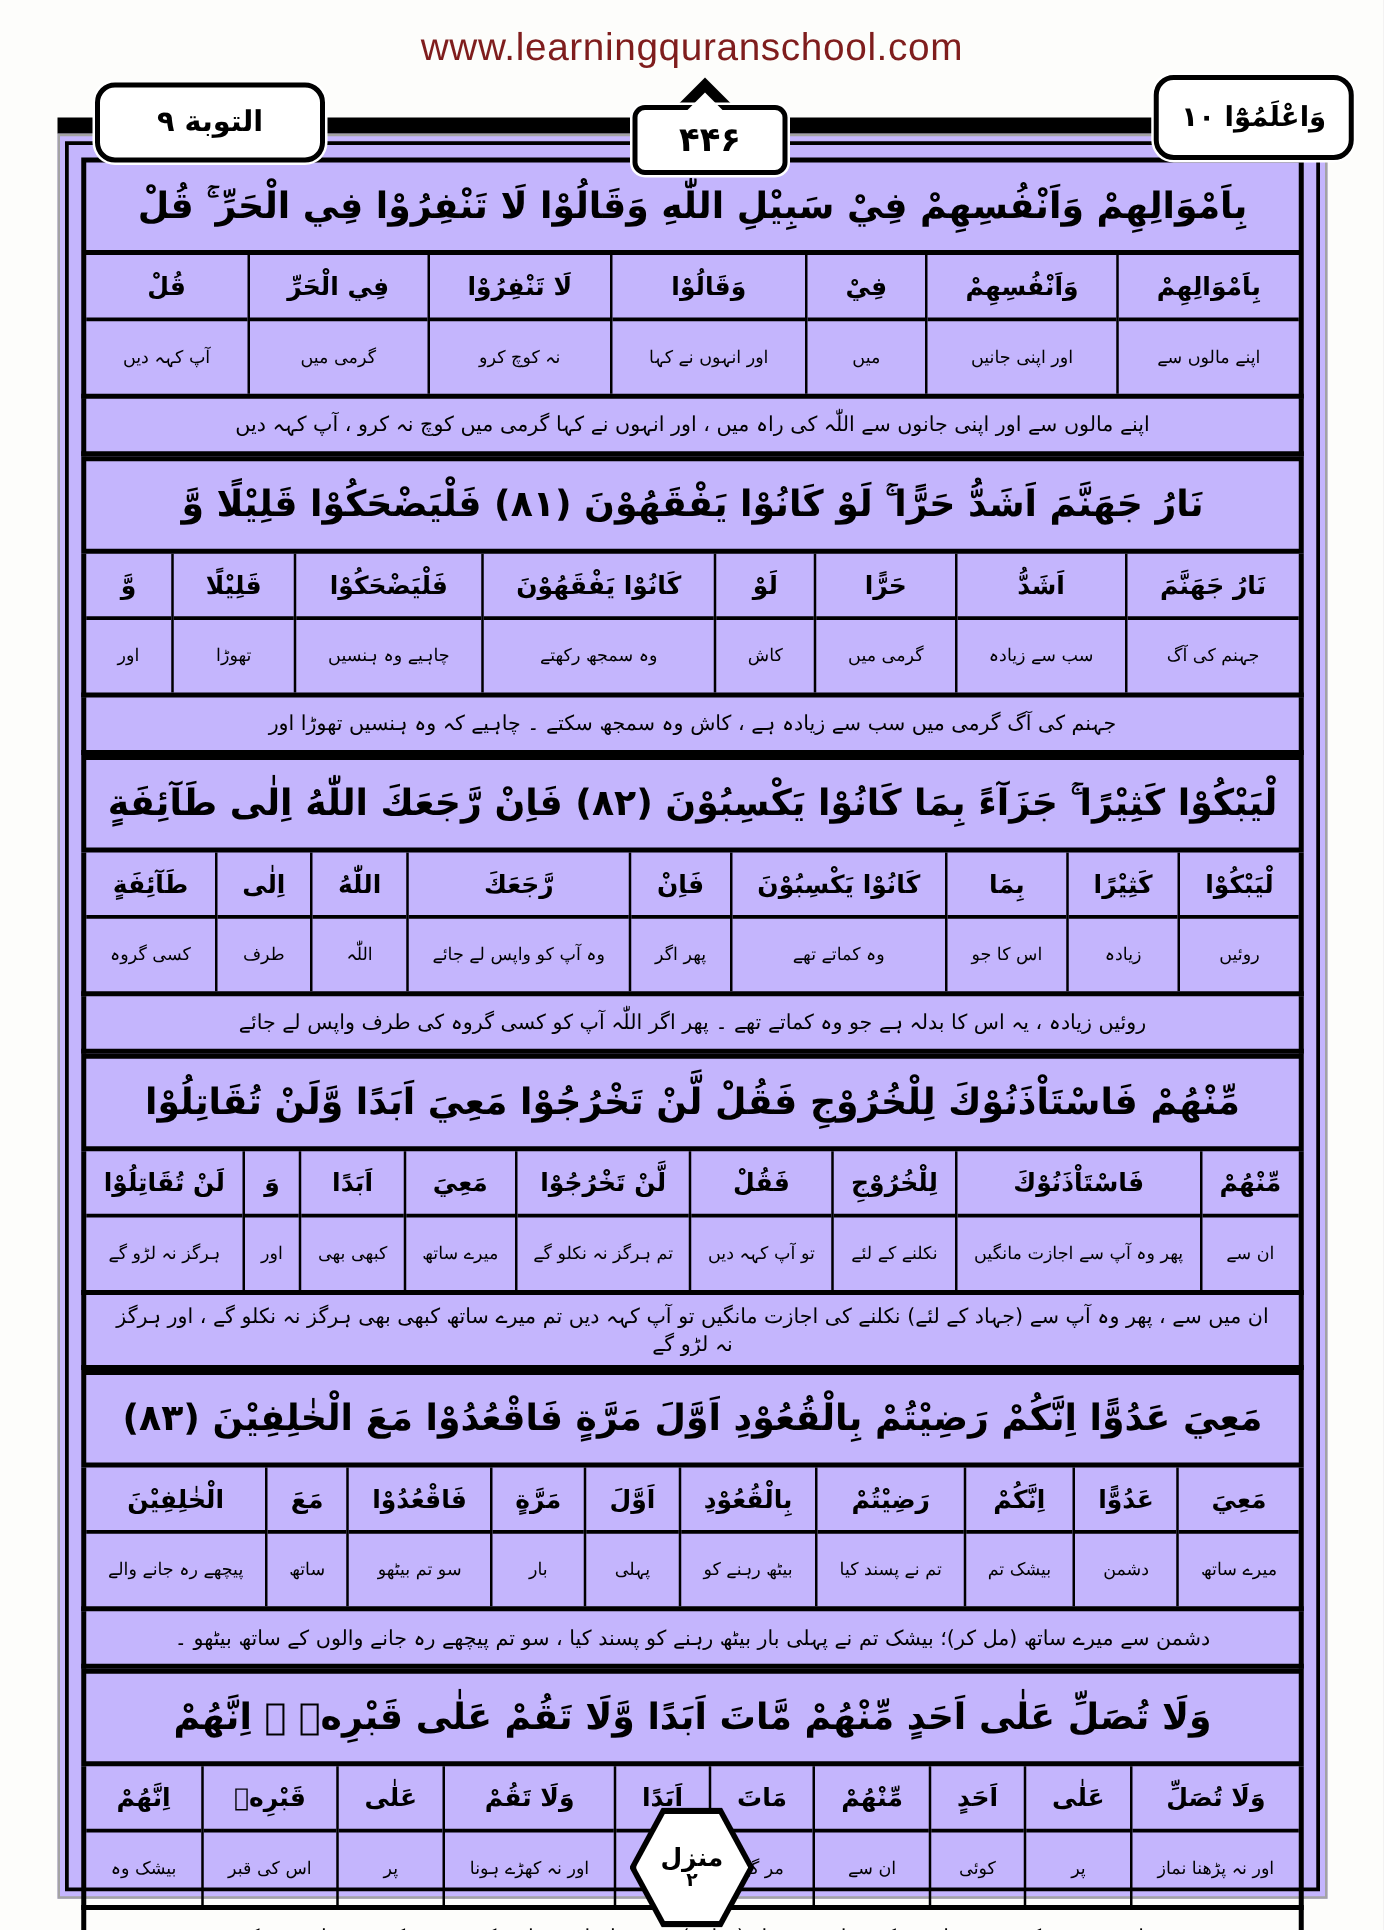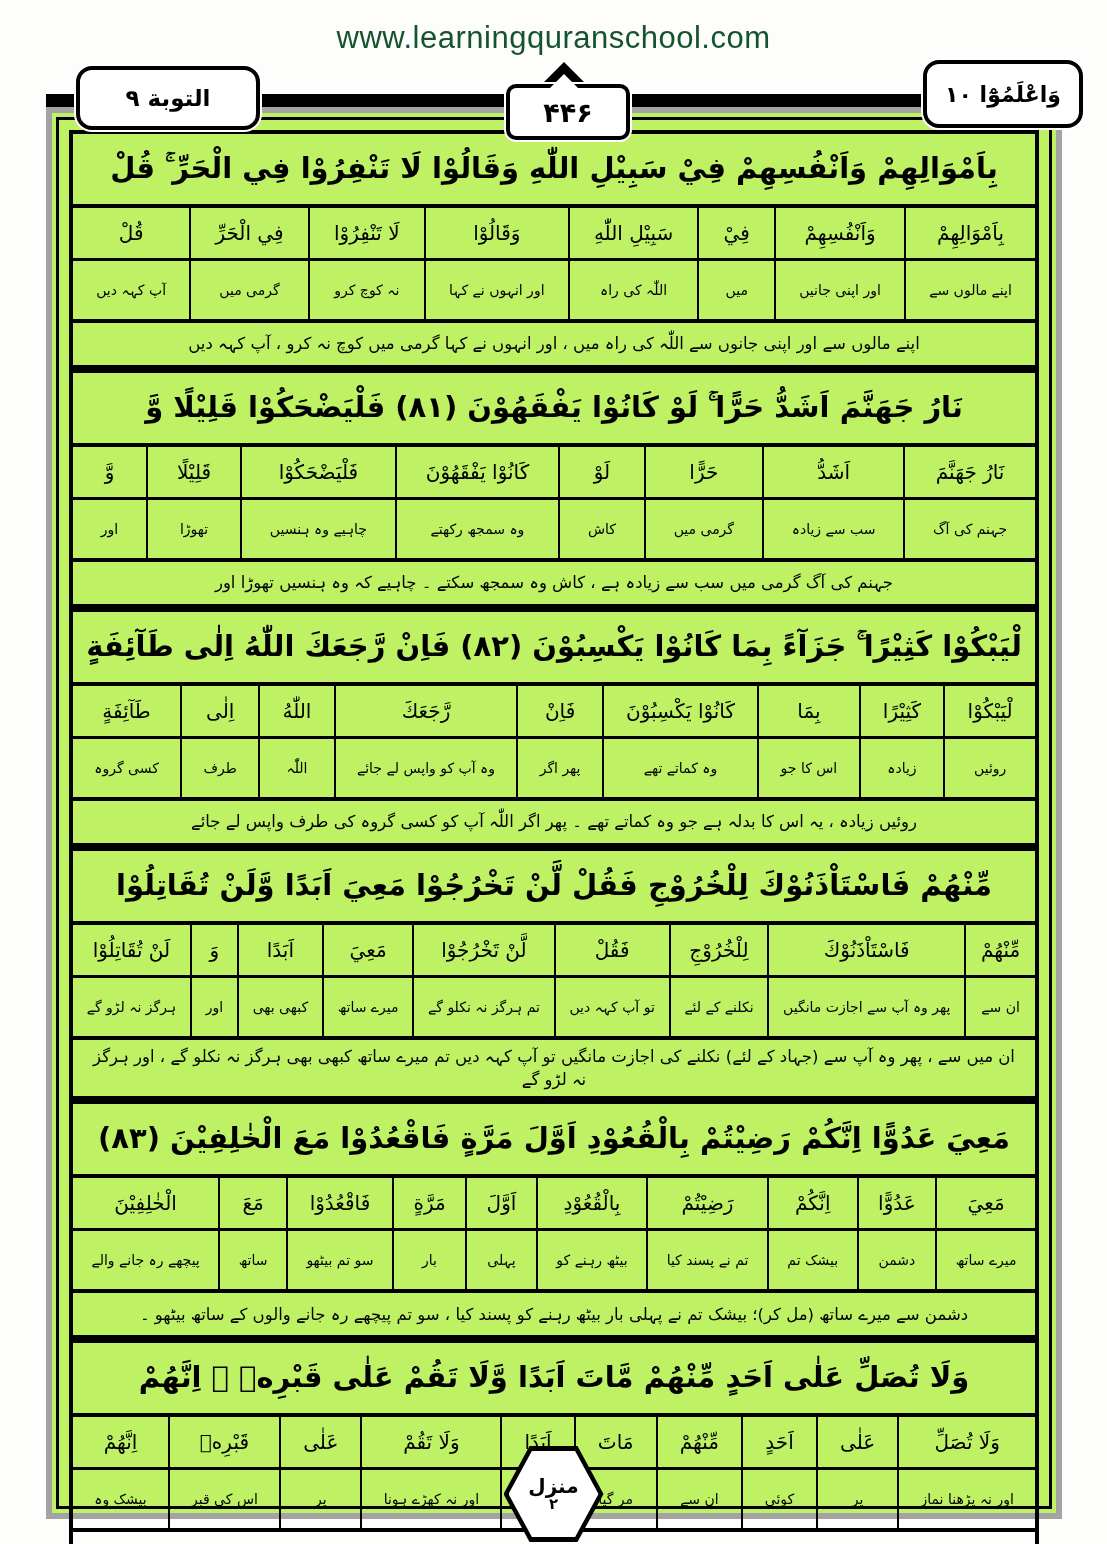--- a/index.html
+++ b/index.html
@@ -3,27 +3,27 @@
 <meta charset="utf-8">
 <style>
   html,body{margin:0;padding:0;background:#e8e8e4;}
   .page{
     position:relative;width:1107px;height:1544px;background:#fdfdfb;
     font-family:"DejaVu Sans",sans-serif;color:#000;overflow:hidden;margin:0 auto;
   }
   .url{
     position:absolute;top:20px;left:0;right:0;text-align:center;
     font-family:"Liberation Sans",sans-serif;font-size:31px;font-weight:500;
-    letter-spacing:.5px;color:#14532d;
+    letter-spacing:.5px;color:#7f1d1d;
   }
   
   .band{position:absolute;left:46px;top:94px;width:1016px;height:13px;background:#000;}
   
   .frame{position:absolute;left:46px;top:107px;width:1016px;height:1412px;
-    border:6px solid #a3a3a3;box-sizing:border-box;background:#bef264;}
+    border:2px solid #a3a3a3;box-sizing:border-box;background:#c4b5fd;}
   .frame-inner{position:absolute;inset:4px;border:3px solid #000;
     padding:10px 10px 34px;box-sizing:border-box;
     display:flex;flex-direction:column;justify-content:space-between;}
   
   .cartouche{
     position:absolute;background:#fff;border:4px solid #000;border-radius:16px;
     display:flex;align-items:center;justify-content:center;
     font-weight:bold;direction:rtl;box-shadow:0 0 0 2px #fff;
     z-index:5;text-align:center;
   }
@@ -40,21 +40,21 @@
     border:4px solid #000;min-height:78px;display:flex;align-items:center;justify-content:center;
     direction:rtl;font-size:29px;font-weight:bold;text-align:center;
     padding:4px 10px;line-height:1.3;box-sizing:border-box;
   }
   .words{display:flex;direction:rtl;border:4px solid #000;border-top:none;box-sizing:border-box;}
   .wcol{flex:1 1 auto;min-width:0;display:flex;flex-direction:column;}
   .wcol:not(:last-child){border-inline-end:2px solid #000;}
   .war{
     min-height:46px;border-bottom:3px solid #000;
     display:flex;align-items:center;justify-content:center;
-    font-size:20px;font-weight:normal;padding:2px 6px;text-align:center;white-space:nowrap;
+    font-size:20px;font-weight:bold;padding:2px 6px;text-align:center;white-space:nowrap;
   }
   .wur{
     min-height:52px;display:flex;align-items:center;justify-content:center;
     font-size:14px;padding:3px 5px;text-align:center;line-height:1.35;
   }
   .trans{
     border:4px solid #000;border-top:none;min-height:46px;
     display:flex;align-items:center;justify-content:center;
     font-size:16.5px;padding:5px 16px;text-align:center;line-height:1.4;box-sizing:border-box;
   }
@@ -103,24 +103,20 @@
             <div class="wcol">
               <div class="war">وَاَنْفُسِهِمْ</div>
               <div class="wur">اور اپنی جانیں</div>
             </div>
 
             <div class="wcol">
               <div class="war">فِيْ</div>
               <div class="wur">میں</div>
             </div>
 
-            <div class="wcol">
-              <div class="war">سَبِيْلِ اللّٰهِ</div>
-              <div class="wur">اللّٰہ کی راہ</div>
-            </div>
 
             <div class="wcol">
               <div class="war">وَقَالُوْا</div>
               <div class="wur">اور انہوں نے کہا</div>
             </div>
 
             <div class="wcol">
               <div class="war">لَا تَنْفِرُوْا</div>
               <div class="wur">نہ کوچ کرو</div>
             </div>

